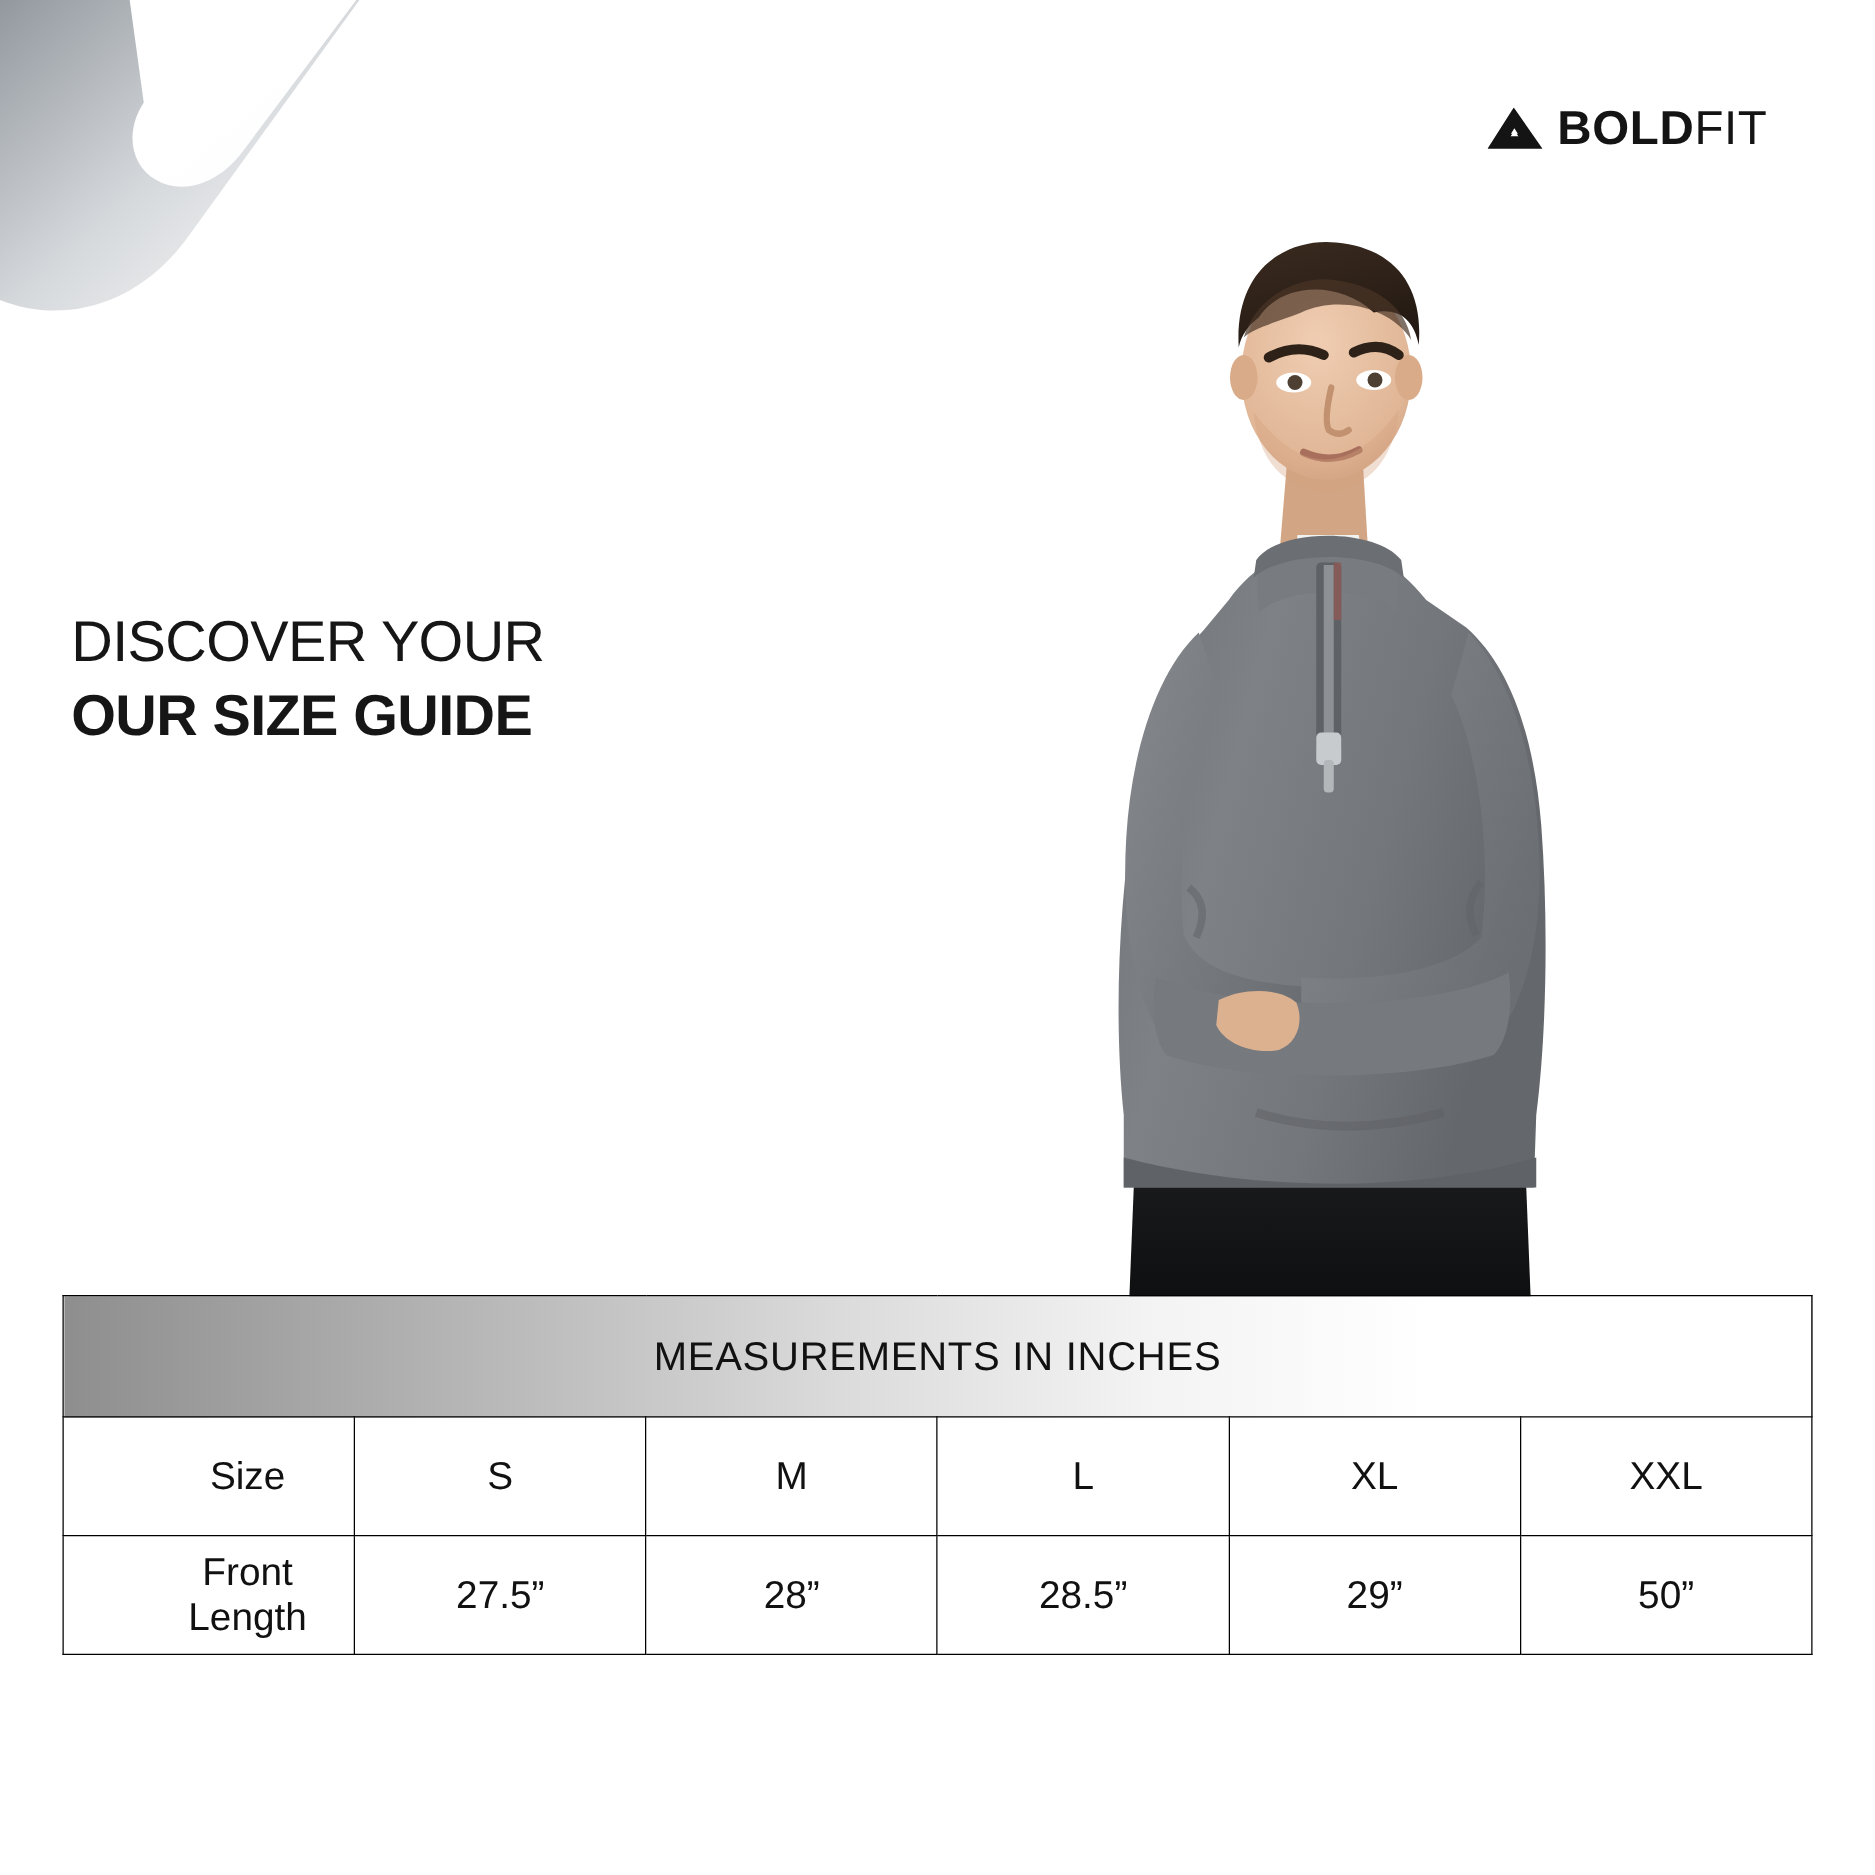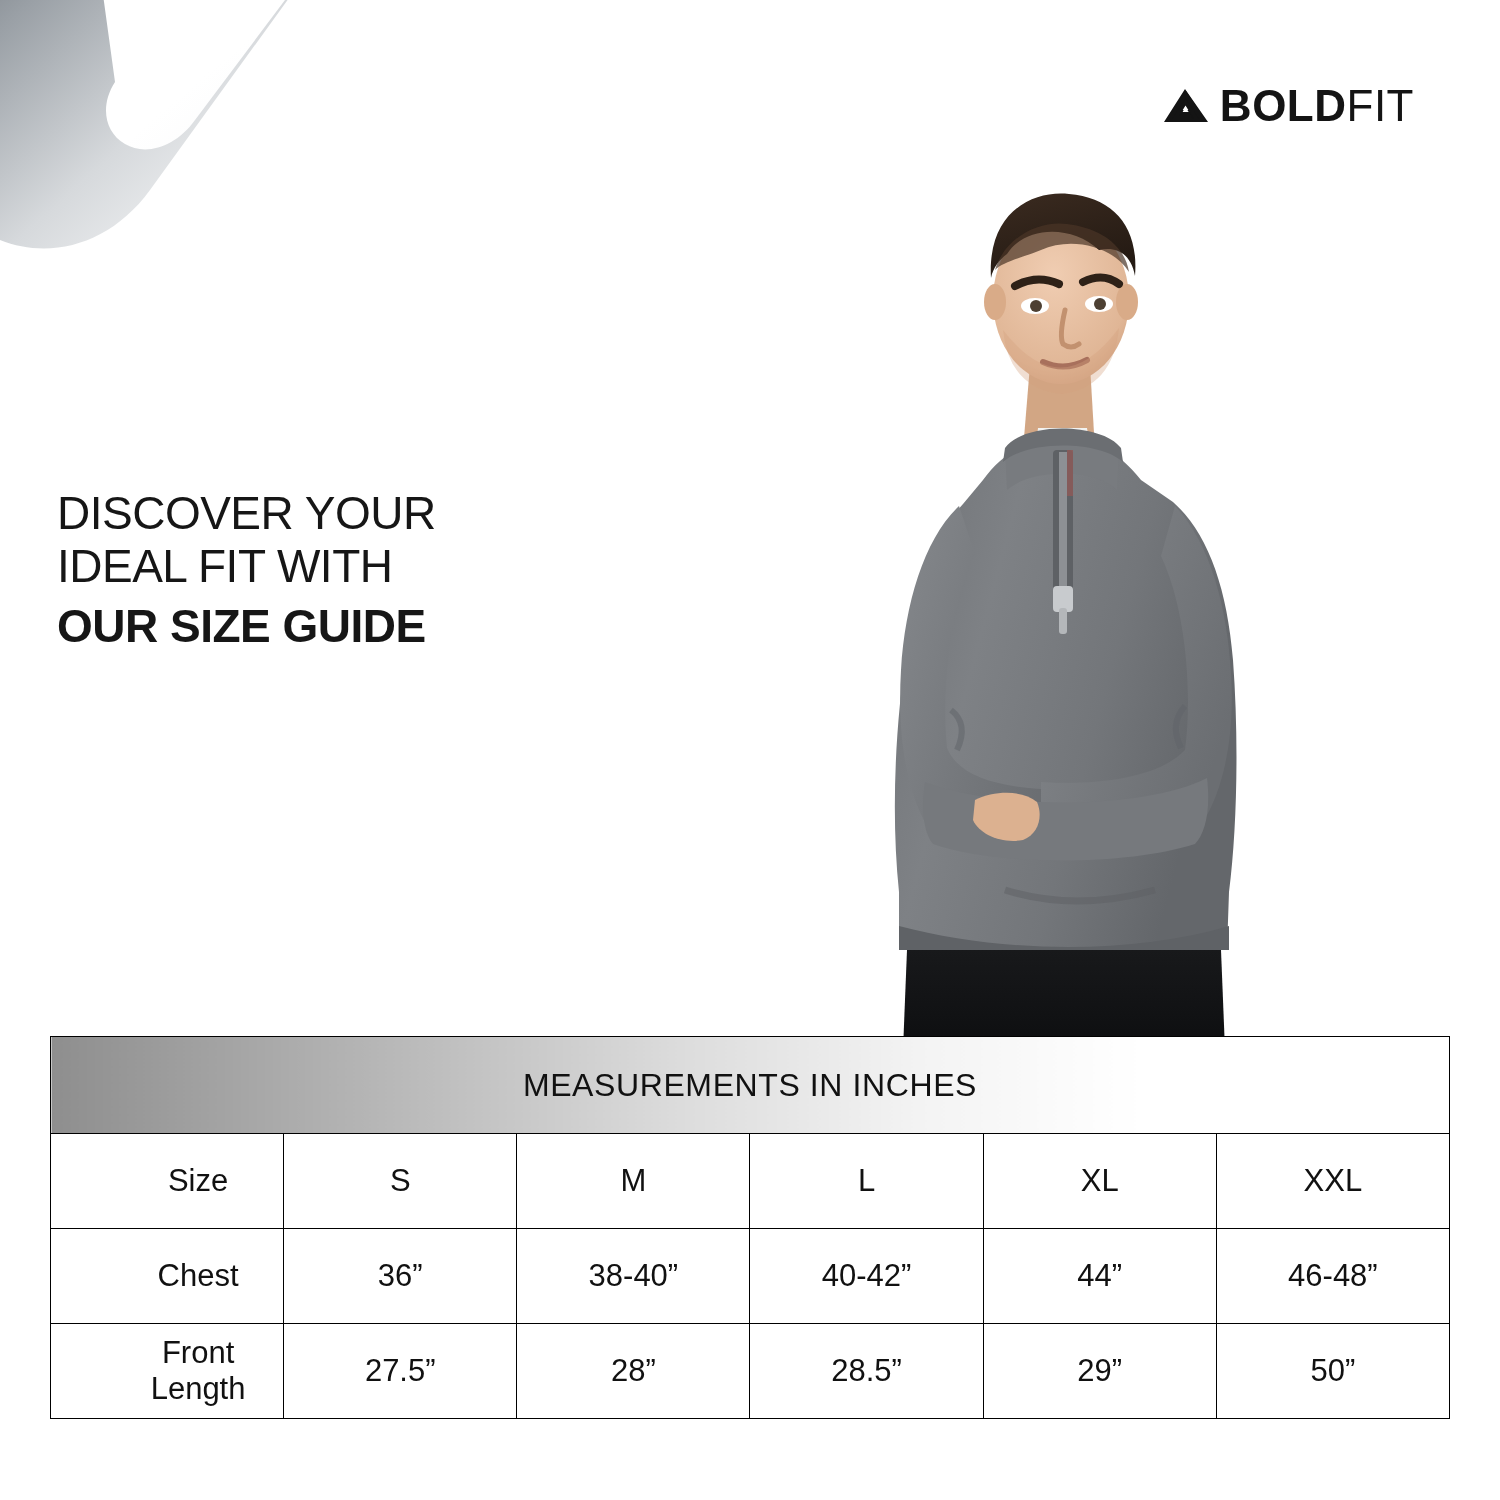--- a/index.html
+++ b/index.html
@@ -37,21 +37,21 @@
     display: flex;
     align-items: center;
     gap: 12px;
   }
   .brand-mark {
     width: 44px;
     height: 34px;
     display: block;
   }
   .brand-text {
-    font-size: 44px;
+    font-size: 38px;
     letter-spacing: 0.5px;
     color: #141414;
     line-height: 1;
     white-space: nowrap;
   }
   .brand-text .bold {
     font-weight: 700;
   }
   .brand-text .light {
     font-weight: 400;
@@ -160,21 +160,20 @@
       <polygon points="15.5,21 21.5,12 27,21" fill="#ffffff"></polygon>
       <polygon points="8,30 21.5,9.5 35,30 30,30 21.5,16.5 15,27 27,27 29,30" fill="#141414"></polygon>
     </svg>
     <div class="brand-text">
       <span class="bold">BOLD</span><span class="light">FIT</span>
     </div>
   </div>
 
   <div class="headline">
     <div class="l1">DISCOVER YOUR</div>
-    <div class="l2">IDEAL FIT WITH</div>
     <div class="l3">OUR SIZE GUIDE</div>
   </div>
 
   <div class="model">
     <svg viewBox="0 0 470 900" width="470" height="900" xmlns="http://www.w3.org/2000/svg">
       <defs>
         <linearGradient id="fleece" x1="0" y1="0" x2="1" y2="0.4">
           <stop offset="0%" stop-color="#6f7276"></stop>
           <stop offset="35%" stop-color="#7e8185"></stop>
           <stop offset="70%" stop-color="#73767a"></stop>
@@ -274,28 +273,20 @@
     <tbody>
       <tr>
         <td class="col-label" style="width:355px">Size</td>
         <td class="col-val" style="width:209px">S</td>
         <td class="col-val" style="width:209px">M</td>
         <td class="col-val" style="width:209px">L</td>
         <td class="col-val" style="width:209px">XL</td>
         <td class="col-val" style="width:209px">XXL</td>
       </tr>
       <tr>
-        <td class="col-label">Chest</td>
-        <td class="col-val">36”</td>
-        <td class="col-val">38-40”</td>
-        <td class="col-val">40-42”</td>
-        <td class="col-val">44”</td>
-        <td class="col-val">46-48”</td>
-      </tr>
-      <tr>
         <td class="col-label">Front Length</td>
         <td class="col-val">27.5”</td>
         <td class="col-val">28”</td>
         <td class="col-val">28.5”</td>
         <td class="col-val">29”</td>
         <td class="col-val">50”</td>
       </tr>
     </tbody>
   </table>
 

